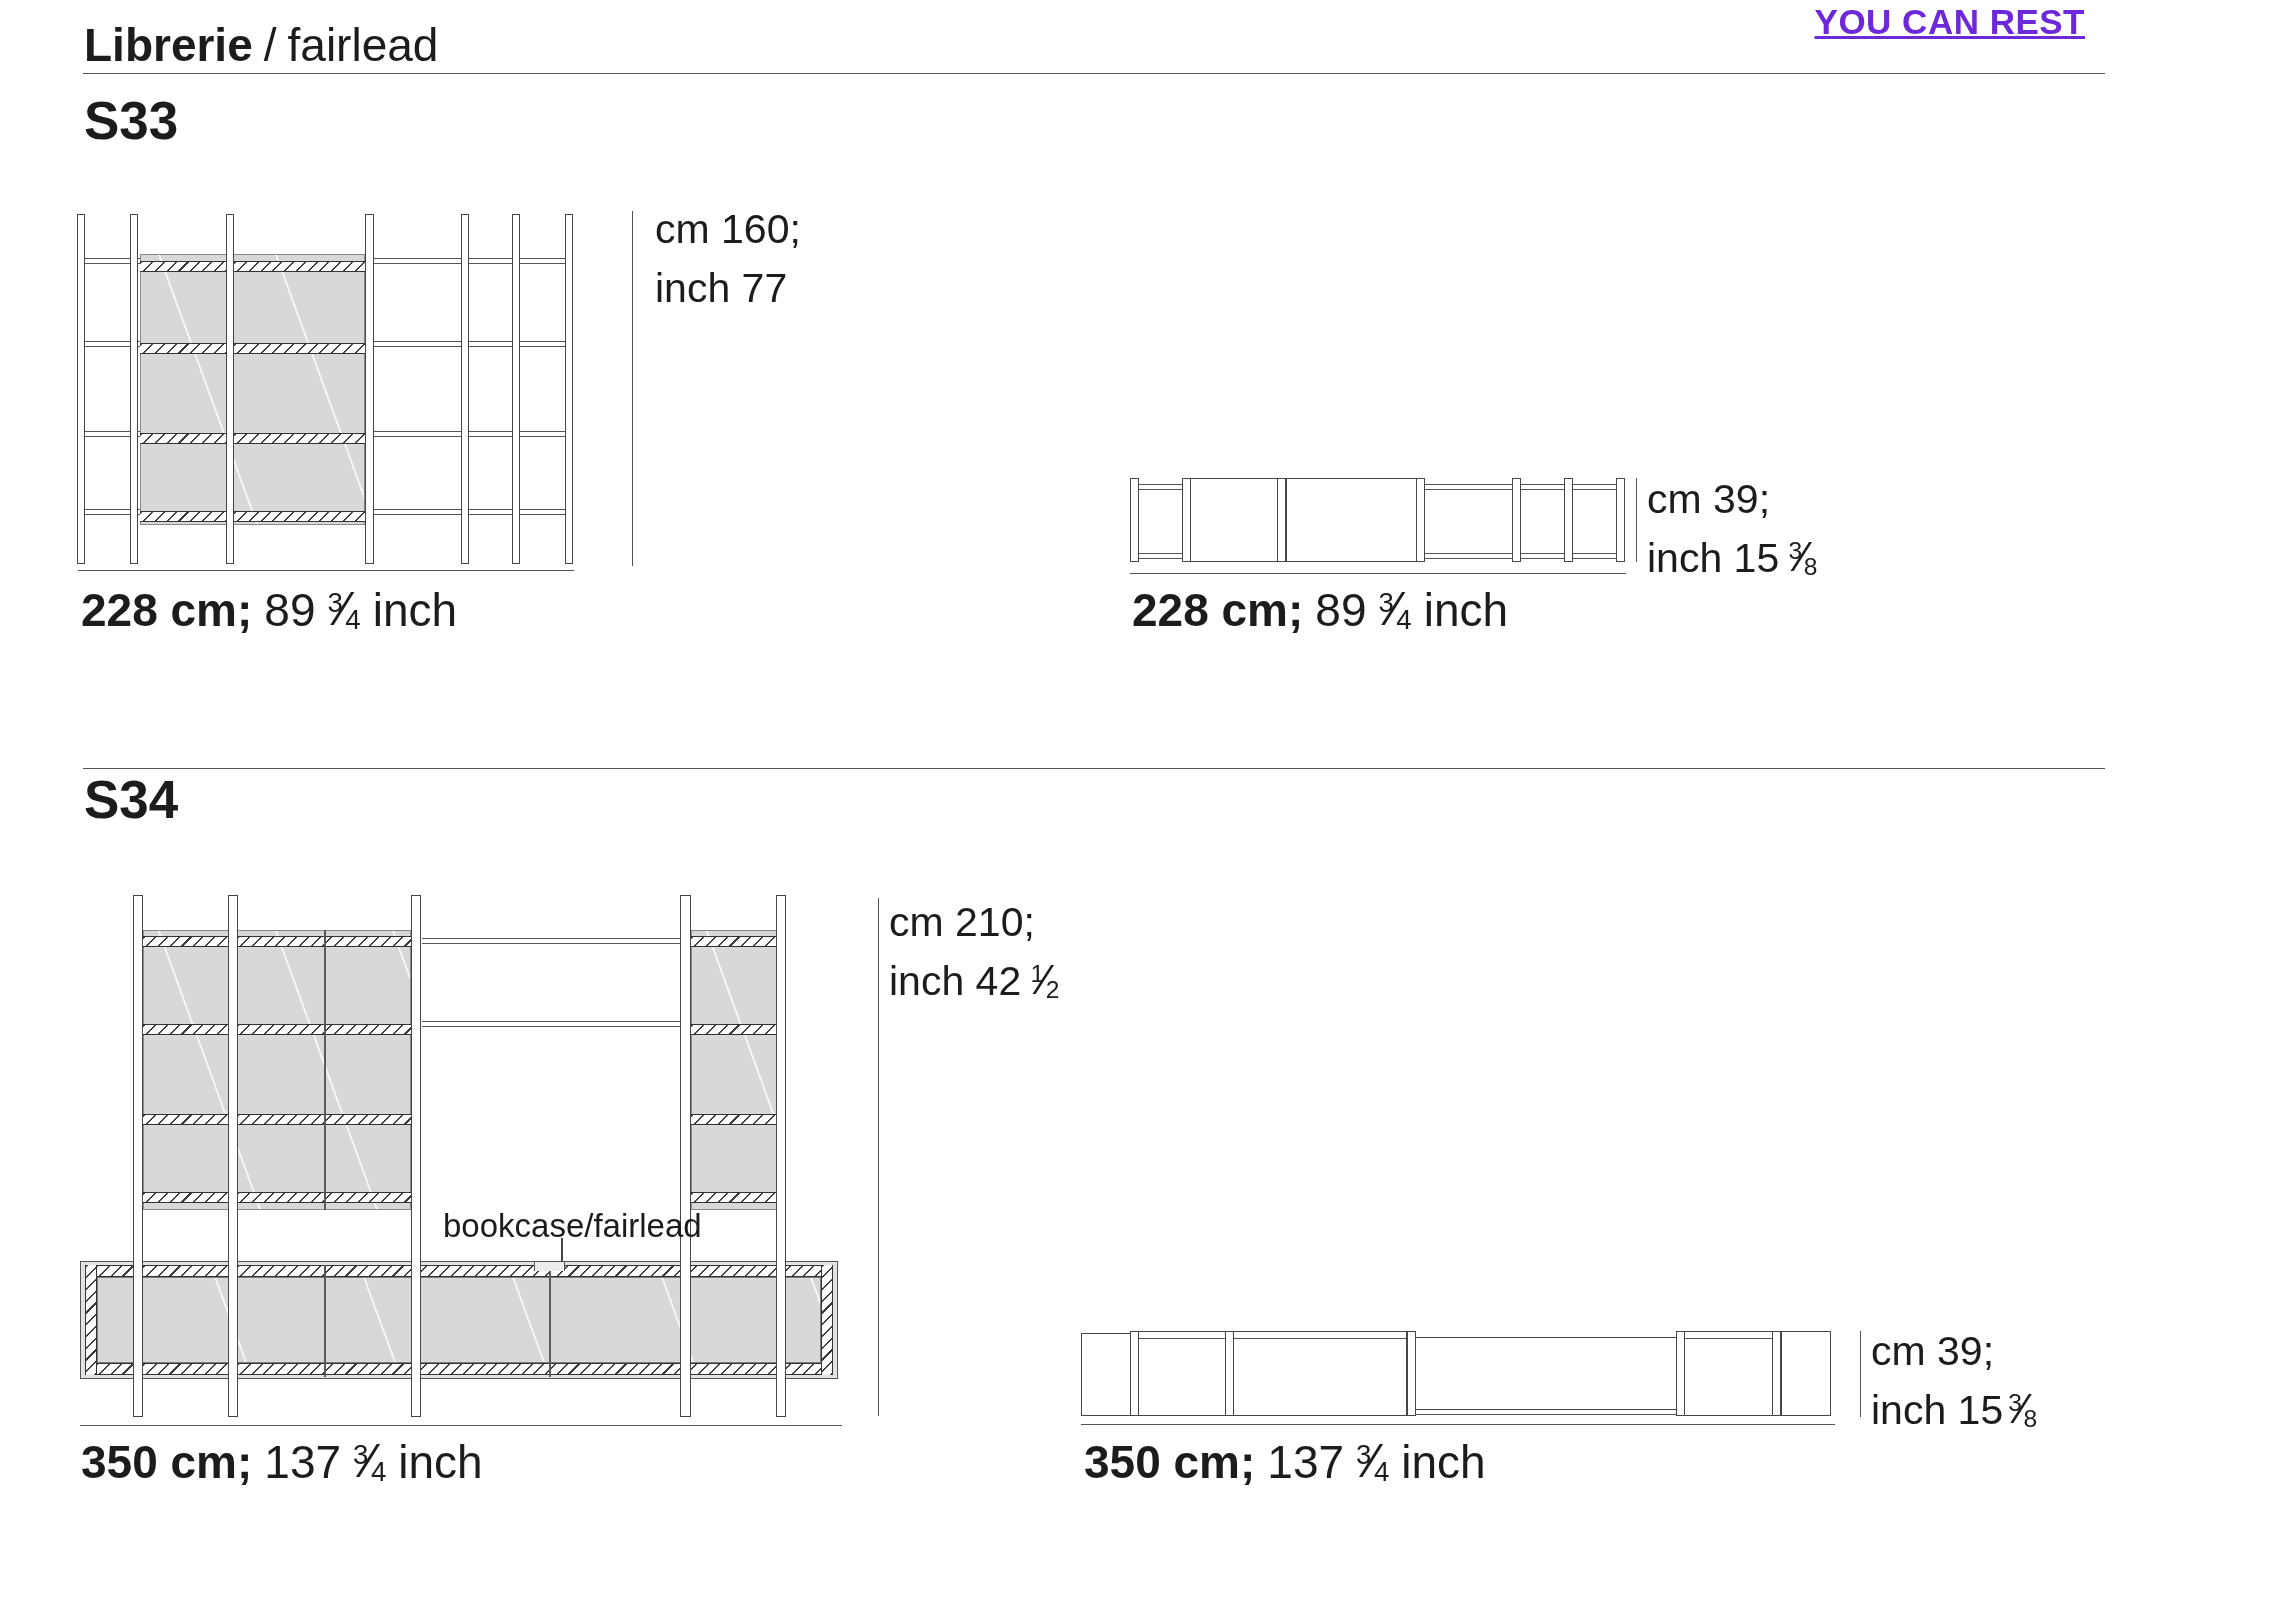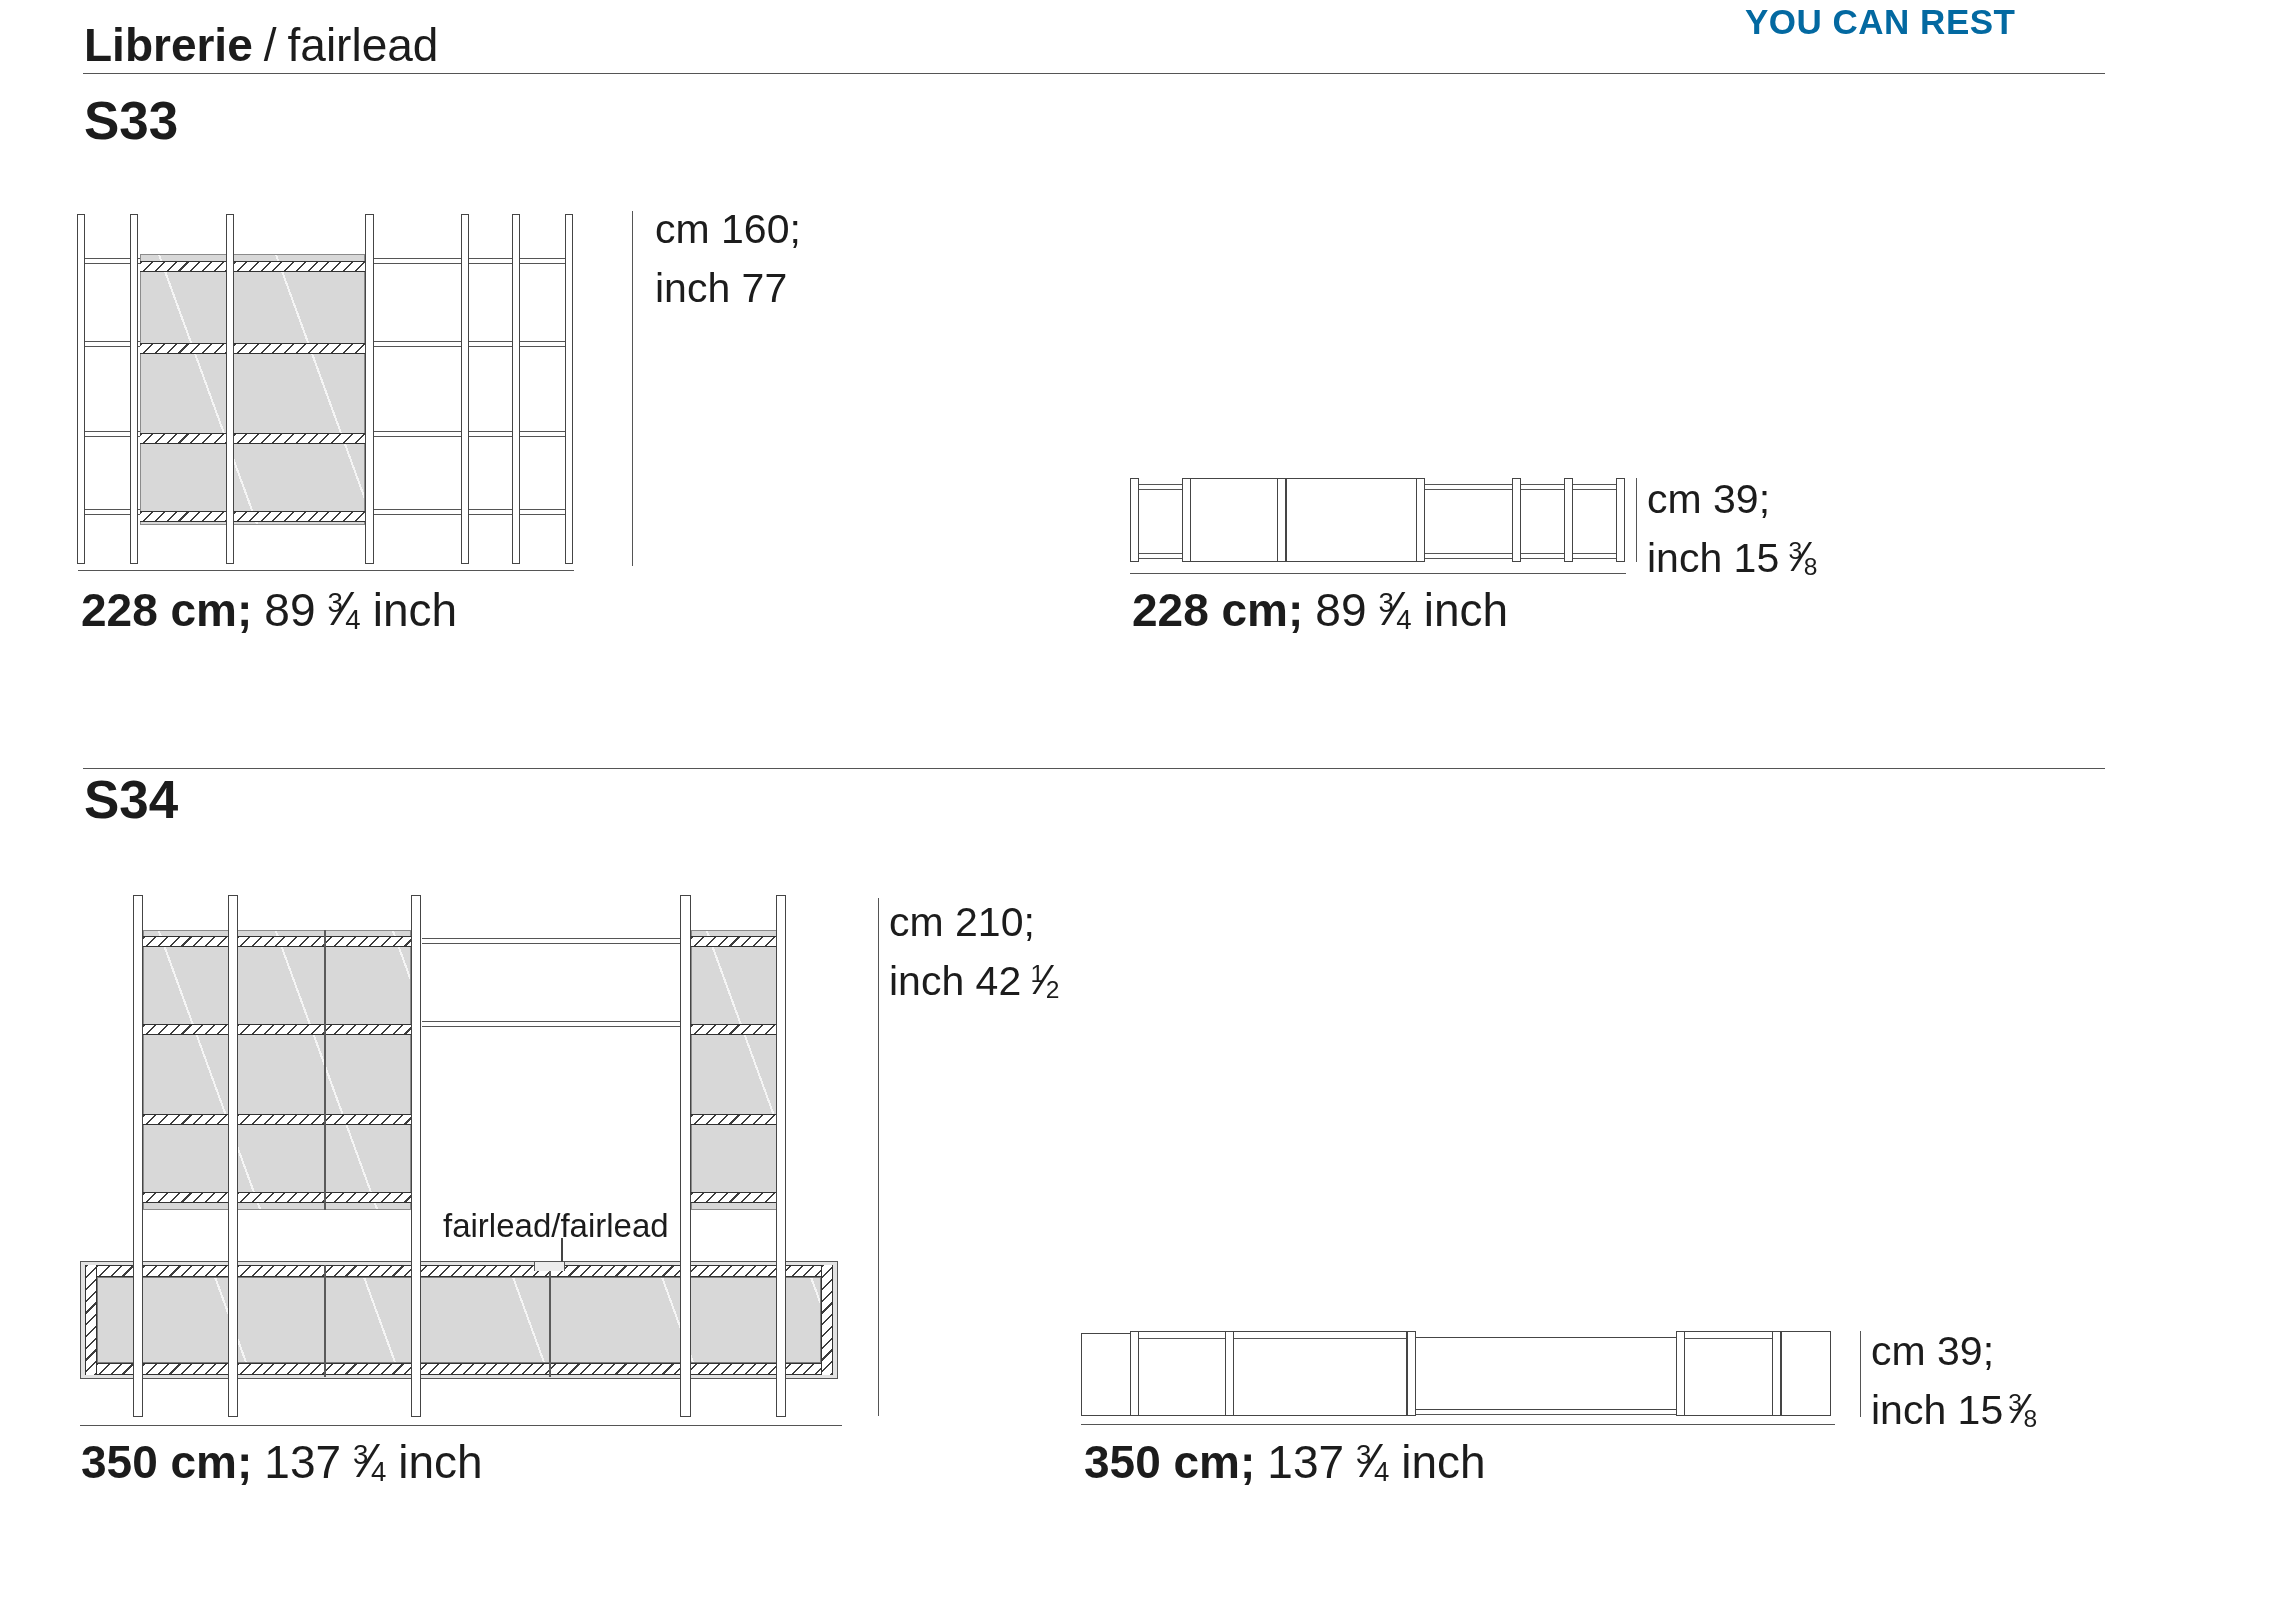--- a/index.html
+++ b/index.html
@@ -1,21 +1,21 @@
 <!DOCTYPE html>
 <html style="font-size:14.7px"><head>
 <meta charset="utf-8">
 <style>
   html,body{margin:0;padding:0;background:#fff;}
   .page{position:relative;width:2277px;height:1624px;background:#ffffff;overflow:hidden;
         font-family:"Liberation Sans","DejaVu Sans",sans-serif;color:#1c1c1c;}
 
   
-  .tagline{position:absolute;left:1745px;top:1.8px;width:340px;text-align:left;
-           font-size:35px;font-weight:700;color:#0369a1;letter-spacing:0.5px;}
+  .tagline{position:absolute;left:1745px;top:1.8px;width:340px;text-align:right;
+           font-size:35px;font-weight:700;color:#6d28d9;letter-spacing:0.5px;text-decoration:underline;}
   .title{position:absolute;left:84px;top:20px;font-size:46px;line-height:1.1;white-space:nowrap;}
   .title .t-b{font-weight:600;}
   .title .t-sep{font-weight:400;margin:0 11px;}
   .title .t-r{font-weight:400;}
   .model-heading{position:absolute;font-size:53px;font-weight:600;line-height:1;}
 
   .dimh{position:absolute;font-size:46px;line-height:1;white-space:nowrap;}
   .dimh .b{font-weight:700;}
   .dimh .gap{margin-left:12px;font-weight:400;}
   .dimv{position:absolute;font-size:41px;line-height:51px;font-weight:400;white-space:nowrap;}
@@ -152,21 +152,21 @@
     <div class="notch" style="left:534px;top:1261px;width:31px;height:10px;"></div>
     <div class="leader" style="left:561px;top:1238px;height:24px;"></div>
 
     <div class="post" style="left:133px;top:895px;width:10px;height:522px;"></div>
     <div class="post" style="left:228px;top:895px;width:10px;height:522px;"></div>
     <div class="post" style="left:411px;top:895px;width:10px;height:522px;"></div>
     <div class="post" style="left:680px;top:895px;width:11px;height:522px;"></div>
     <div class="post" style="left:776px;top:895px;width:10px;height:522px;"></div>
   </div>
 
-  <div class="note" style="left:443px;top:1207px;">fairlead/fairlead</div>
+  <div class="note" style="left:443px;top:1207px;">bookcase/fairlead</div>
 
   <div class="vline" style="left:878px;top:898px;height:518px;"></div>
   <div class="dimv" style="left:889px;top:897px;">
     <div>cm 210;</div>
     <div><span>inch 42</span><span class="frac" style="margin-left:9.2px;"><span class="fn">1</span><span class="fsl">⁄</span><span class="fd">2</span></span></div>
   </div>
   <div class="hline" style="left:80px;top:1425px;width:762px;"></div>
   <div class="dimh" style="left:81px;top:1436px;">
     <span class="b">350 cm;</span><span class="gap">137</span><span class="frac gap"><span class="fn">3</span><span class="fsl">⁄</span><span class="fd">4</span></span><span class="gap">inch</span>
   </div>

